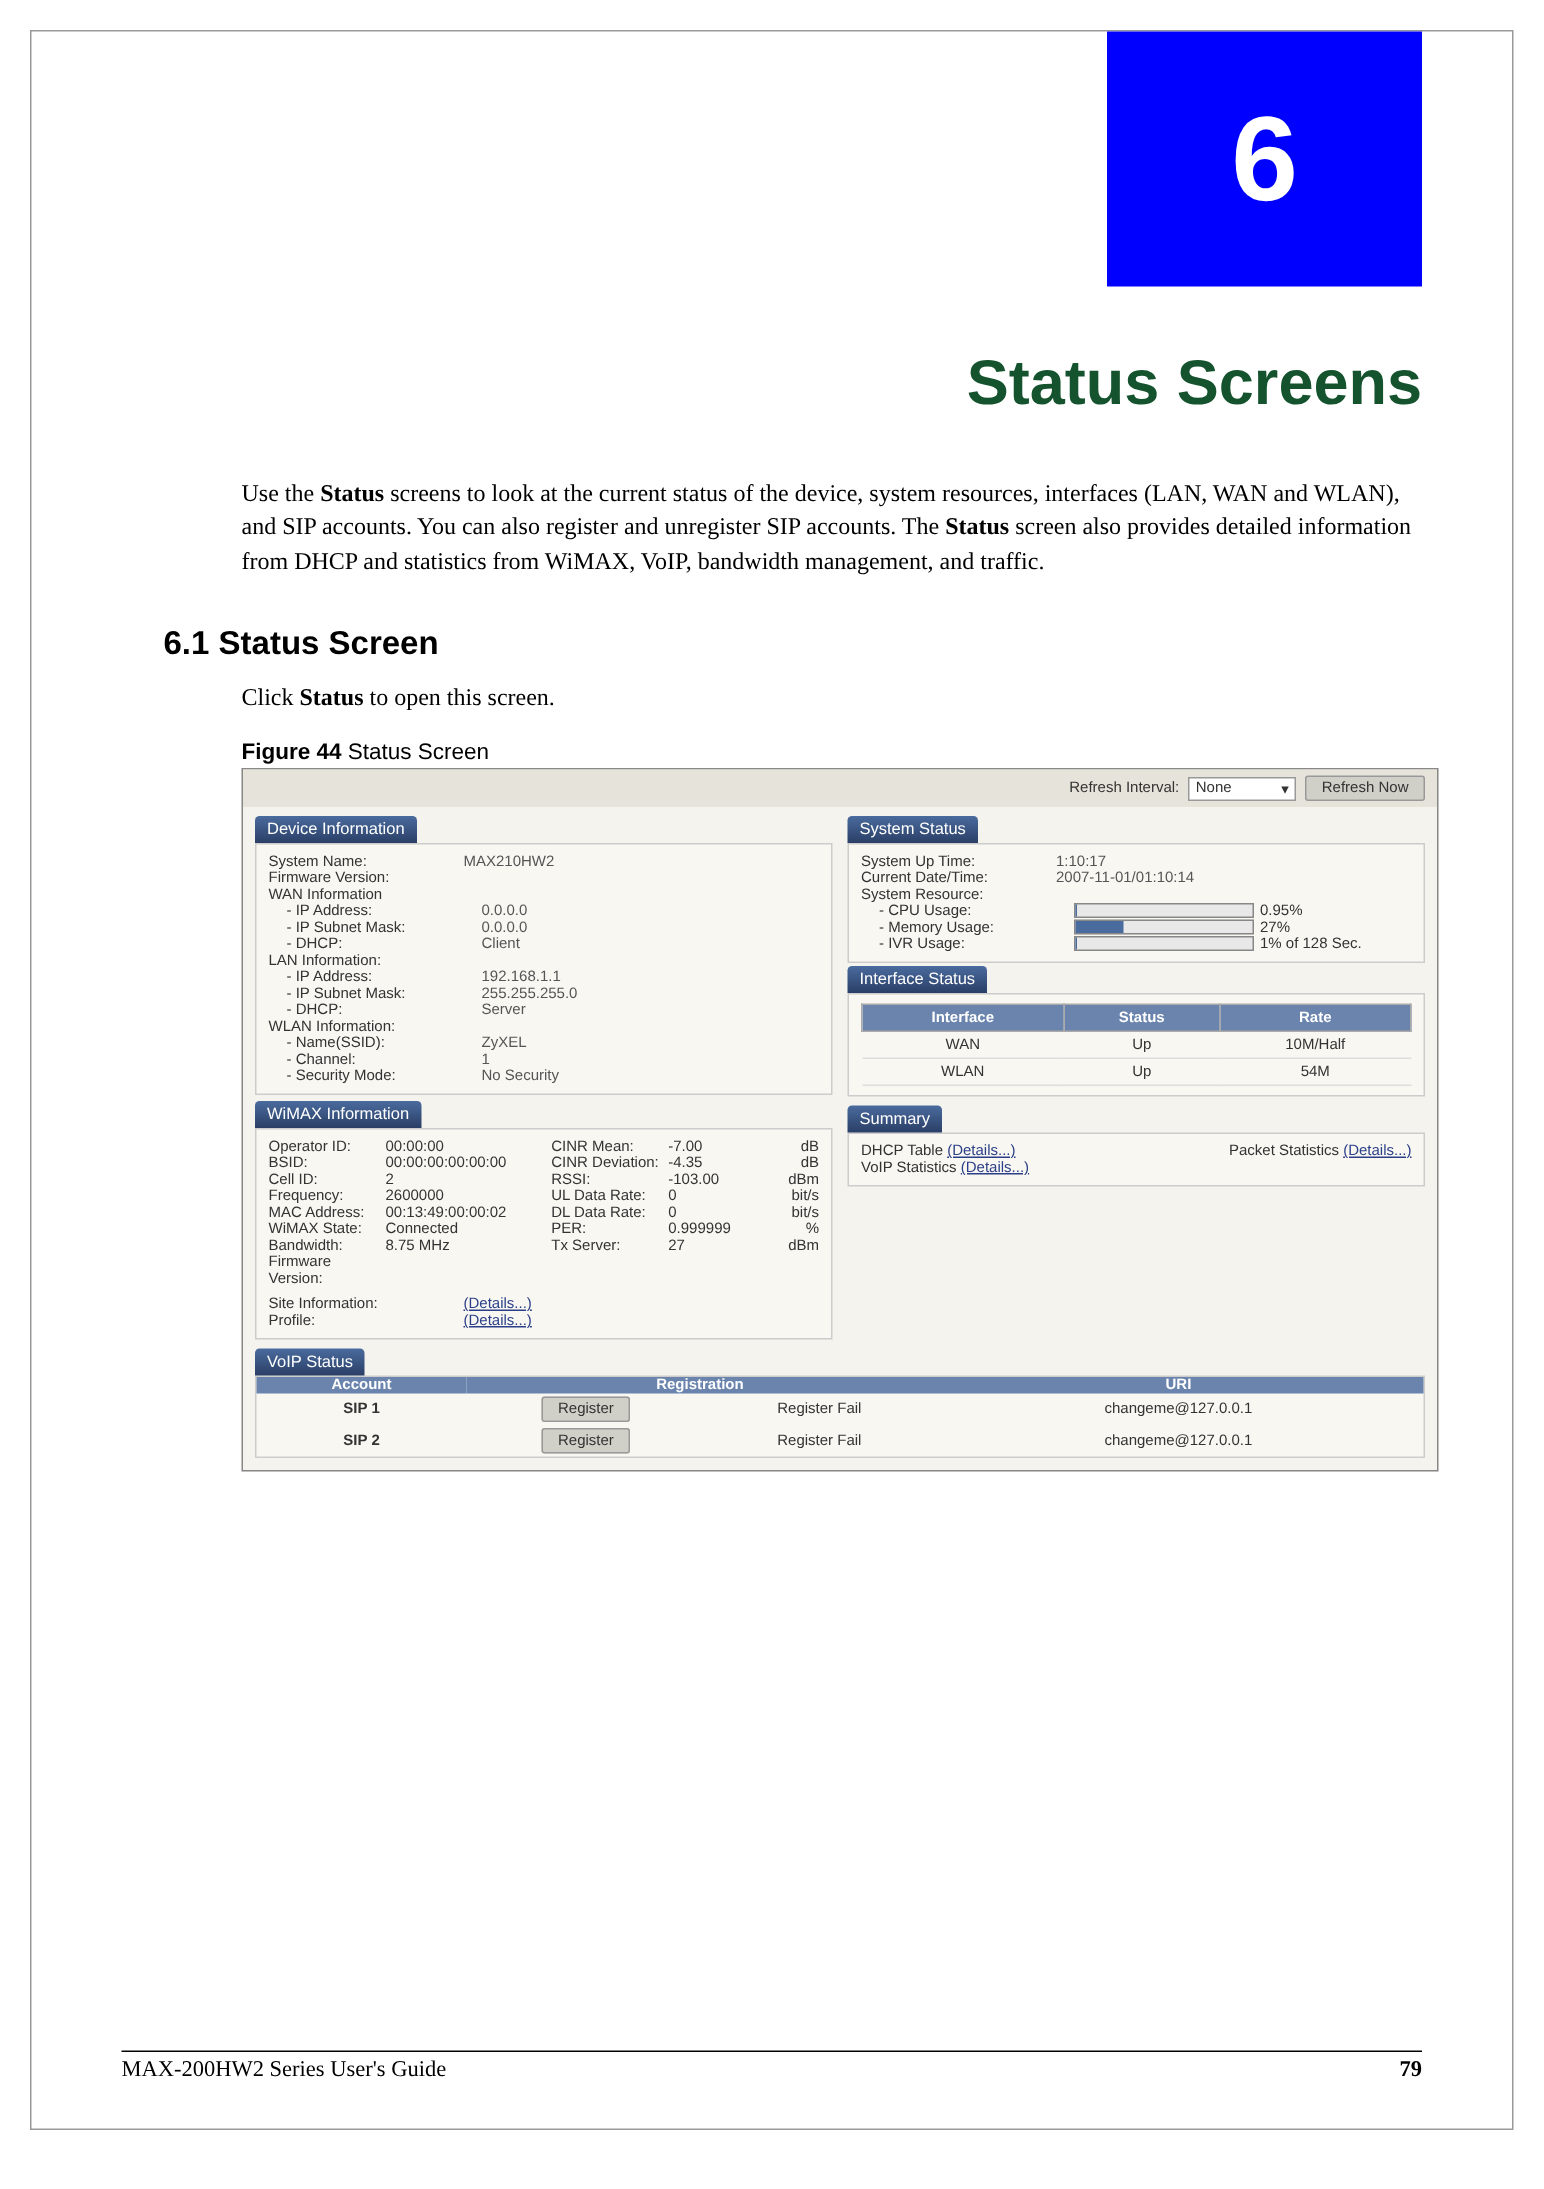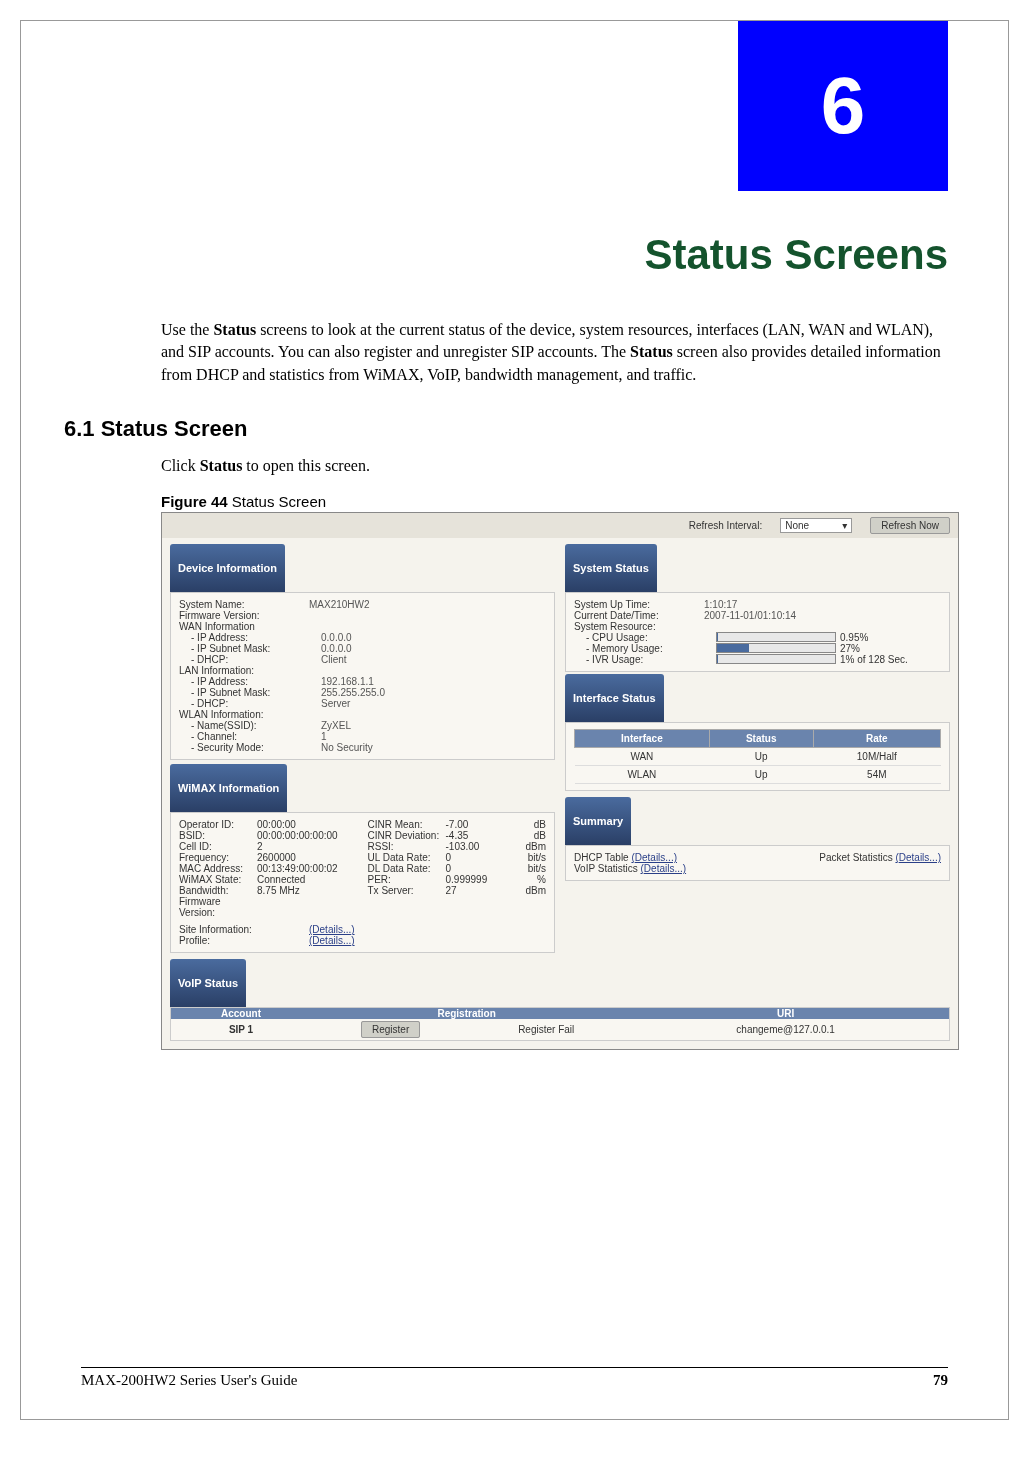--- a/index.html
+++ b/index.html
@@ -43,21 +43,21 @@
   .body-text {
     margin: 40px 60px 30px 140px;
     font-size: 16px;
     line-height: 1.4;
   }
   .bold-inline { font-weight: bold; }
   .section-head {
     font-family: Arial, sans-serif;
     font-weight: bold;
     font-size: 22px;
-    margin: 30px 60px 15px 43px;
+    margin: 30px 60px 15px 88px;
   }
   .sub-text {
     margin: 0 60px 15px 140px;
     font-size: 16px;
   }
   .fig-caption {
     font-family: Arial, sans-serif;
     font-weight: bold;
     font-size: 15px;
     margin: 18px 60px 2px 140px;
@@ -70,21 +70,21 @@
     font-family: Verdana, Arial, sans-serif;
     font-size: 10px;
     color: #333;
     width: 798px;
   }
   .ss-topbar {
     display: flex;
     justify-content: flex-end;
     align-items: center;
     padding: 4px 8px;
-    gap: 18px;
+    gap: 6px;
     background: #e6e3da;
   }
   .ss-btn {
     background: #d0d0c8;
     border: 1px solid #999;
     padding: 2px 10px;
     font-size: 10px;
     border-radius: 2px;
   }
   .ss-select {
@@ -94,22 +94,22 @@
     font-size: 10px;
     width: 72px;
     display: inline-flex;
     justify-content: space-between;
   }
   .ss-cols { display: flex; gap: 10px; padding: 6px 8px; }
   .ss-col { flex: 1; min-width: 0; }
   .panel-hdr {
     background: linear-gradient(#4a6b9e, #2a3f66);
     color: #fff;
-    font-weight: bold;
-    padding: 18px 8px;
+    font-weight: normal;
+    padding: 3px 8px;
     font-size: 11px;
     border-radius: 3px 3px 0 0;
     display: inline-block;
   }
   .panel-body {
     background: #f9f7f2;
     border: 1px solid #ccc;
     padding: 6px 8px;
     font-size: 10px;
   }
@@ -436,20 +436,26 @@
             <th class="voip-th" style="width:18%;">Account</th>
             <th class="voip-th" style="width:40%;" colspan="2">Registration</th>
             <th class="voip-th">URI</th>
           </tr>
           <tr>
             <td class="voip-td" style="font-weight:bold;">SIP 1</td>
             <td class="voip-td"><span class="ss-btn">Register</span></td>
             <td class="voip-td">Register Fail</td>
             <td class="voip-td">changeme@127.0.0.1</td>
           </tr>
+          <tr>
+            <td class="voip-td" style="font-weight:bold;">SIP 2</td>
+            <td class="voip-td"><span class="ss-btn">Register</span></td>
+            <td class="voip-td">Register Fail</td>
+            <td class="voip-td">changeme@127.0.0.1</td>
+          </tr>
         </tbody>
           </table>
       </div>
     </div>
   </div>
 
   <div class="footer">
     <span>MAX-200HW2 Series User's Guide</span>
     <span class="pgnum">79</span>
   </div>

